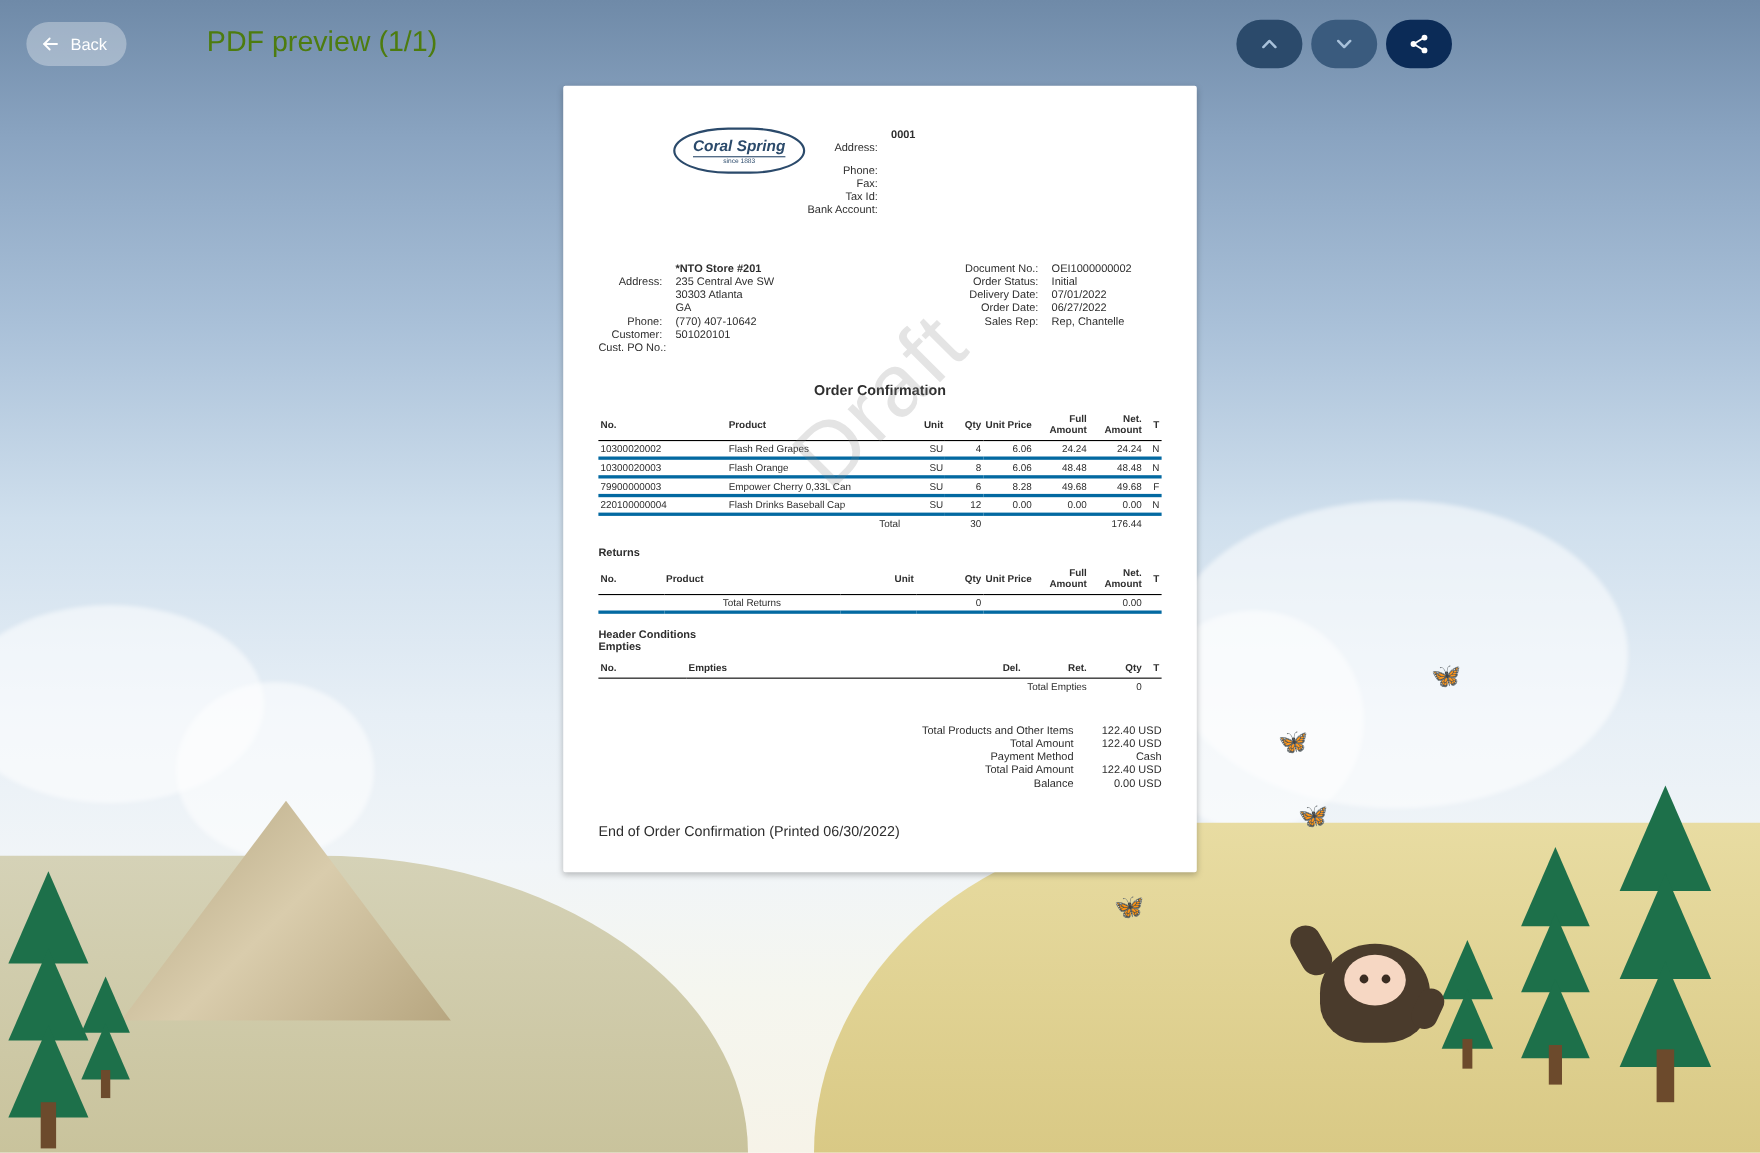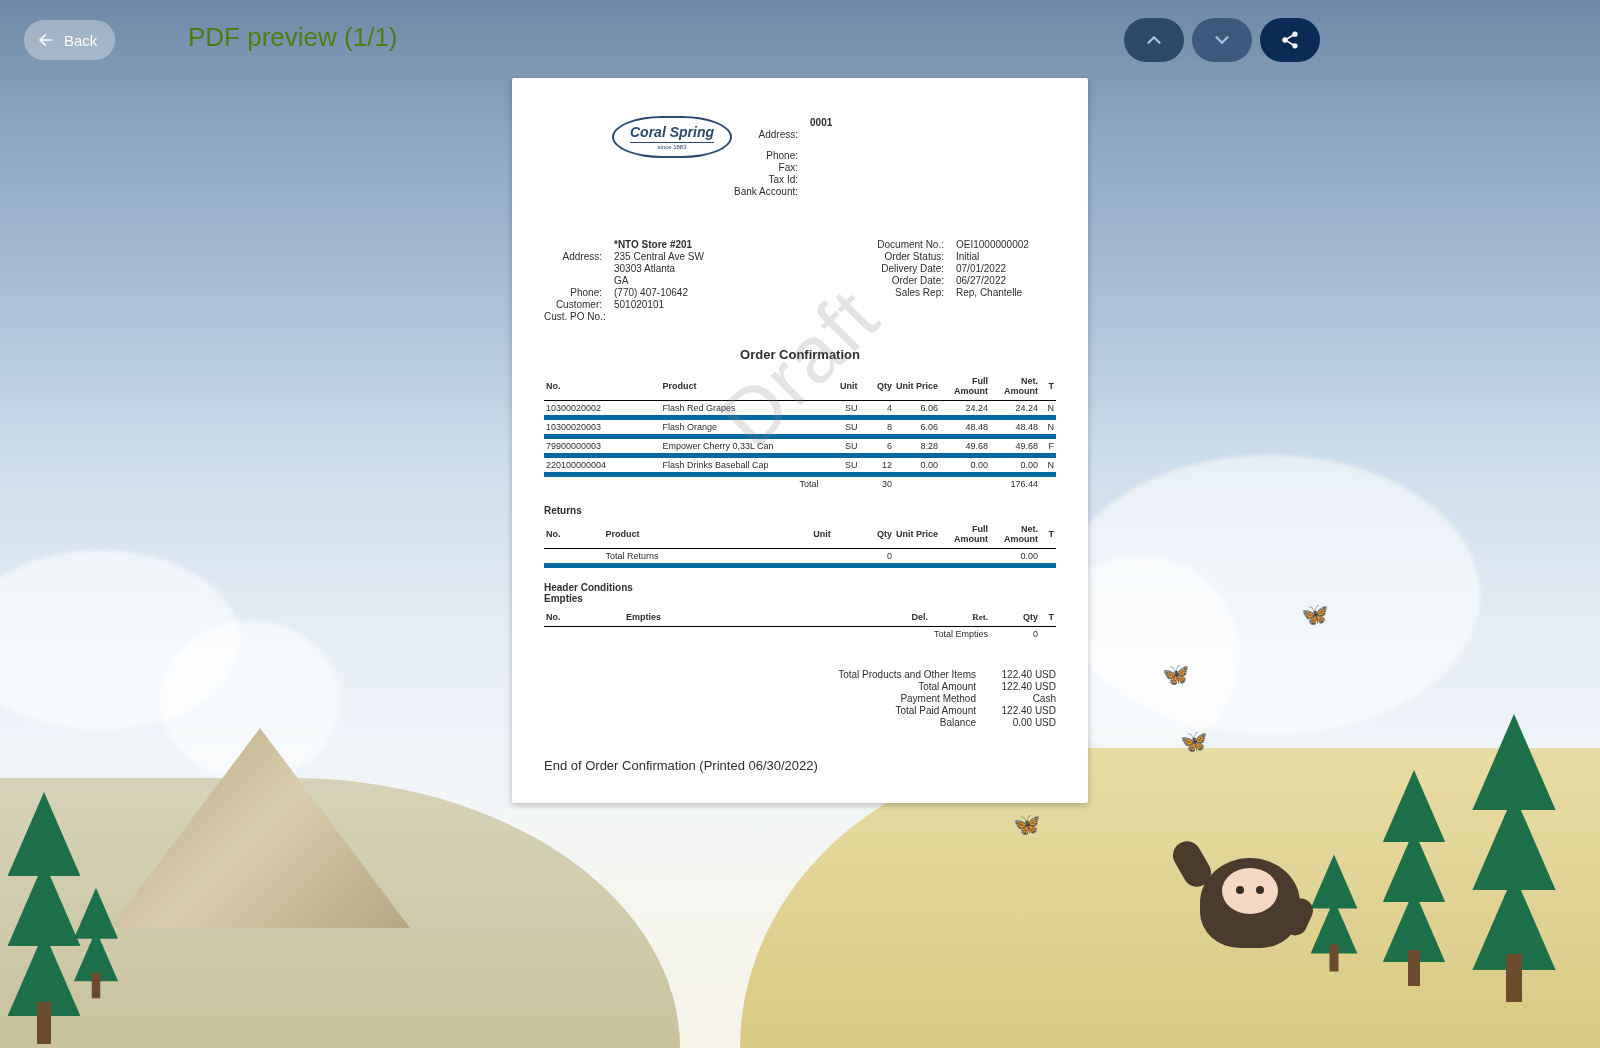--- a/index.html
+++ b/index.html
@@ -78,21 +78,21 @@
   .blk2{display:flex;justify-content:space-between;margin-top:40px;}
   .blk2 .kv .k{min-width:58px;}
   .blk2 .right .kv .k{min-width:76px;}
   .doc-title{text-align:center;font-weight:700;font-size:13px;margin:24px 0 10px;}
   table{width:100%;border-collapse:collapse;font-size:9px;}
   th{font-weight:700;text-align:right;padding:4px 2px;}
   th.l{text-align:left;}
   td{padding:2px 2px;text-align:right;}
   td.l{text-align:left;}
   .hline-thick{border-top:1.5px solid #000;}
-  .hline{border-top:5px solid #0369a1;}
+  .hline{border-top:3px solid #0369a1;}
   .sec-label{font-weight:700;margin:14px 0 4px;}
   .totals{margin-top:28px;}
   .totals .kv{justify-content:flex-end;}
   .totals .kv .k{min-width:170px;}
   .totals .kv .v{min-width:68px;text-align:right;}
   .footer{margin-top:30px;font-size:13px;}
 </style>
 </head>
 <body>
 
@@ -349,21 +349,21 @@
         <th style="width:50px;">Net. Amount</th>
         <th style="width:16px;">T</th>
       </tr>
       <tr class="hline-thick">
           <td colspan="8" style="padding:0;"></td>
         </tr>
     </thead>
     <tbody>
       <tr>
         <td></td>
-        <td class="l" style="text-align:left">Total Returns</td>
+        <td class="l" style="text-align:center">Total Returns</td>
         <td></td>
         <td>0</td>
         <td></td>
           <td></td>
         <td>0.00</td>
         <td></td>
       </tr>
       <tr class="hline">
           <td colspan="8" style="padding:0;"></td>
         </tr>
@@ -371,21 +371,21 @@
   </table>
 
   <div class="sec-label" style="margin-bottom:0">Header Conditions</div>
   <div class="sec-label" style="margin-top:0">Empties</div>
   <table>
     <thead>
       <tr>
         <th class="l" style="width:80px;">No.</th>
         <th class="l">Empties</th>
         <th style="width:60px;">Del.</th>
-        <th style="width:60px;font-family:Liberation Serif, serif;">Ret.</th>
+        <th style="width:60px;">Ret.</th>
         <th style="width:50px;">Qty</th>
         <th style="width:16px;">T</th>
       </tr>
       <tr class="hline-thick">
           <td colspan="6" style="padding:0;"></td>
         </tr>
     </thead>
     <tbody>
       <tr>
         <td></td>

